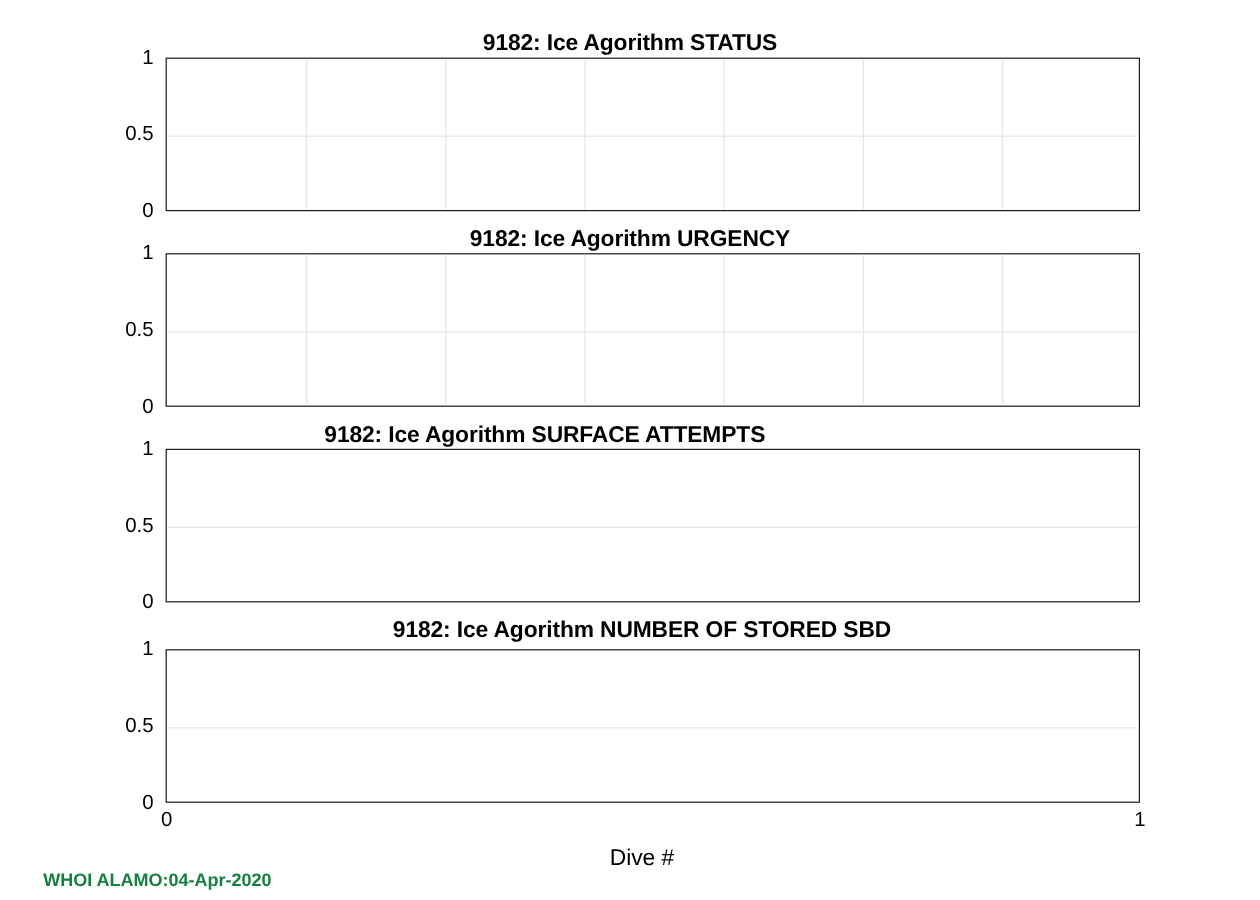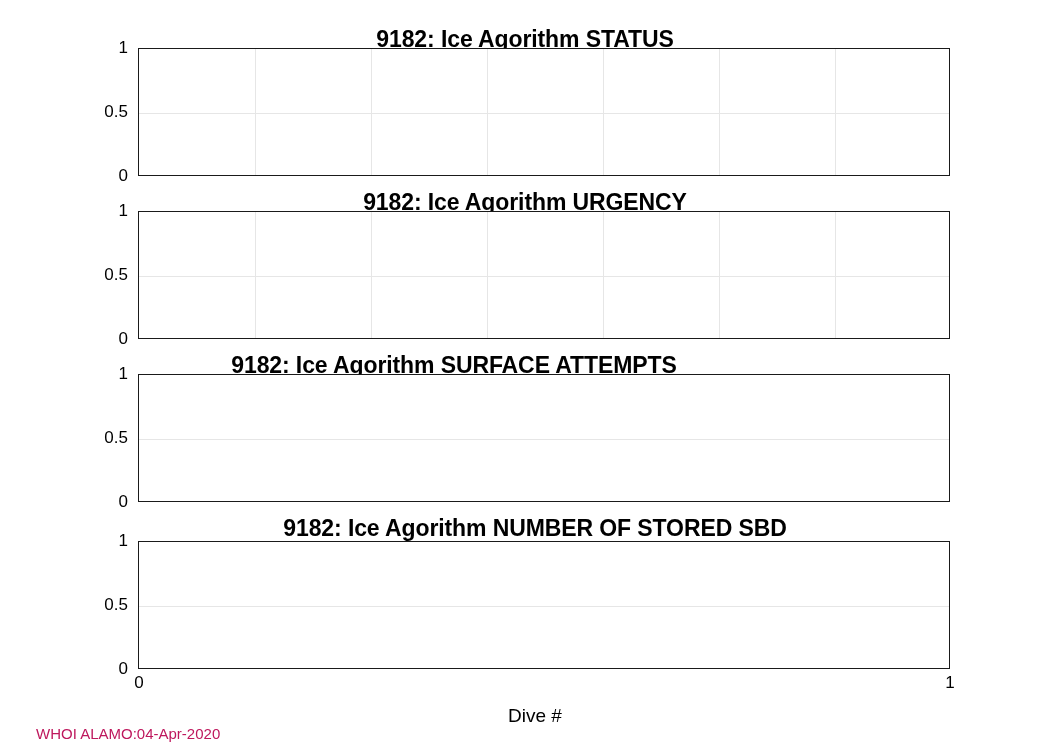--- a/index.html
+++ b/index.html
@@ -23,21 +23,21 @@
   
   .panel {
     position: absolute;
   }
   .panel-title {
     position: absolute;
     left: 0;
     right: 0;
     top: 0;
     text-align: center;
-    font-size: 23px;
+    font-size: 19px;
     font-weight: bold;
     letter-spacing: -0.1px;
     color: #000;
     white-space: nowrap;
   }
   .axes {
     position: absolute;
     box-sizing: border-box;
     border: 1.3px solid #1a1a1a;
     background: #ffffff;
@@ -90,22 +90,23 @@
     left: 0;
     right: 0;
     text-align: center;
     font-size: 19px;
     color: #000;
   }
 
   .footer {
     position: absolute;
     font-size: 15px;
-    color: #be185d;
+    color: #15803d;
     white-space: nowrap;
+    font-weight: bold;
   }
 </style>
 </head>
 <body>
 
 <div id="root">
 
   <div class="panel" style="left:0px; top:26px; width:1050px; height:155px;">
     <div class="panel-title">9182: Ice Agorithm STATUS</div>
     <div class="axes" style="left:138px; top:22px; width:812px; height:128px;">

